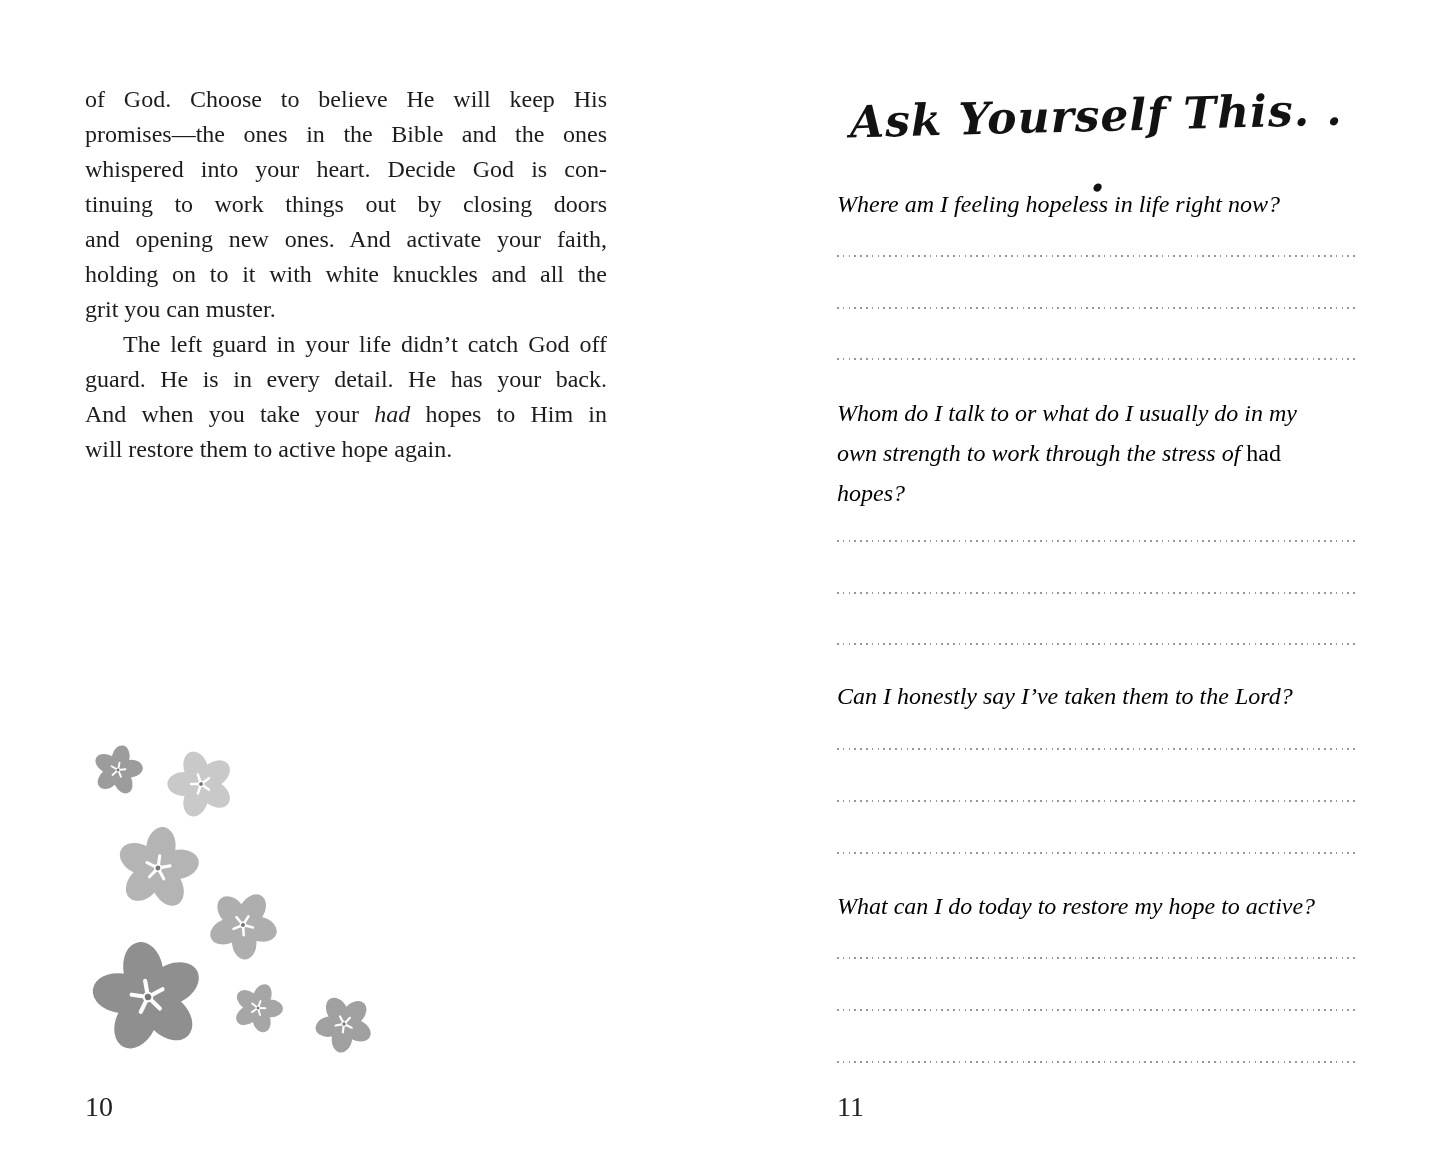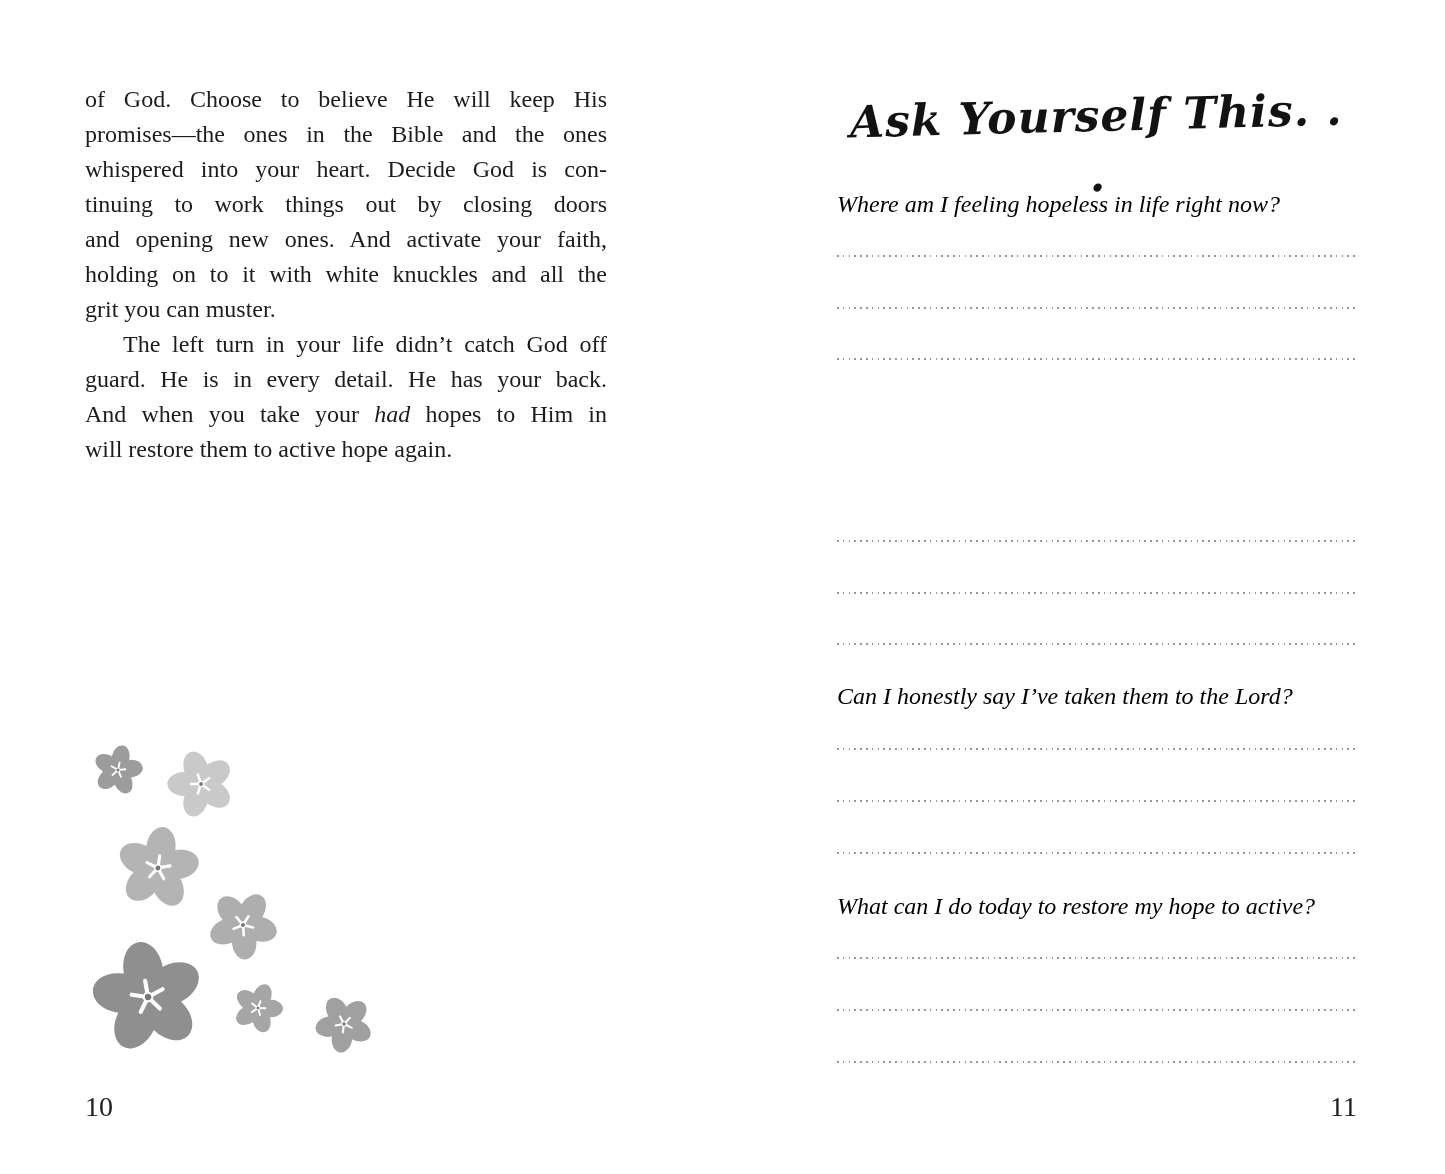--- a/index.html
+++ b/index.html
@@ -37,21 +37,21 @@
 
   
   .page-number {
     position: absolute;
     top: 1093px;
     font-size: 28px;
     line-height: 28px;
     color: #222222;
   }
   .page-number.pn-left  { left: 85px; }
-  .page-number.pn-right { left: 115px; width: 520px; text-align: right; }
+  .page-number.pn-right { left: 115px; width: 520px; }
 
   
   .heading {
     position: absolute;
     left: 115px;
     top: 86px;
     width: 520px;
     margin: 0;
     text-align: center;
     font-family: "DejaVu Serif", serif;
@@ -108,21 +108,21 @@
 
   <section class="page left">
     <div class="body-text">
         <div class="bline"><span>of God. Choose to believe He will keep His</span></div>
         <div class="bline"><span>promises—the ones in the Bible and the ones</span></div>
         <div class="bline"><span>whispered into your heart. Decide God is con-</span></div>
         <div class="bline"><span>tinuing to work things out by closing doors</span></div>
         <div class="bline"><span>and opening new ones. And activate your faith,</span></div>
         <div class="bline"><span>holding on to it with white knuckles and all the</span></div>
         <div class="bline last"><span>grit you can muster.</span></div>
-        <div class="bline indent"><span>The left turn in your life didn’t catch God off</span></div>
+        <div class="bline indent"><span>The left guard in your life didn’t catch God off</span></div>
         <div class="bline"><span>guard. He is in every detail. He has your back.</span></div>
         <div class="bline"><span>And when you take your </span><span class="it">had</span><span> hopes to Him in</span></div>
         <div class="bline last"><span>will restore them to active hope again.</span></div>
       </div>
     <div class="flowers">
         <svg viewBox="-50 -50 100 100" class="flower" style="left: 92px; top: 744px; width: 52px; height: 52px; color: rgb(156, 156, 156); transform: rotate(12deg);">
           <use href="#flower-sym"></use>
         </svg>
         <svg viewBox="-50 -50 100 100" class="flower" style="left: 166px; top: 749px; width: 70px; height: 70px; color: rgb(201, 201, 201); transform: rotate(-18deg);">
           <use href="#flower-sym"></use>
@@ -148,20 +148,25 @@
 
   <section class="page right">
     <h1 class="heading">Ask Yourself This. . .</h1>
     <div class="questions">
         <div class="question" style="top: 184px;">
           <div class="qline"><span>Where am I feeling hopeless in life right now?</span></div>
         </div>
         <div class="dotline" style="top: 255px;"></div>
         <div class="dotline" style="top: 307px;"></div>
         <div class="dotline" style="top: 358px;"></div>
+        <div class="question" style="top: 393px;">
+          <div class="qline"><span>Whom do I talk to or what do I usually do in my</span></div>
+          <div class="qline"><span>own strength to work through the stress of </span><span class="rm">had</span></div>
+          <div class="qline"><span>hopes?</span></div>
+        </div>
         <div class="dotline" style="top: 540px;"></div>
         <div class="dotline" style="top: 592px;"></div>
         <div class="dotline" style="top: 643px;"></div>
         <div class="question" style="top: 676px;">
           <div class="qline"><span>Can I honestly say I’ve taken them to the Lord?</span></div>
         </div>
         <div class="dotline" style="top: 748px;"></div>
         <div class="dotline" style="top: 800px;"></div>
         <div class="dotline" style="top: 852px;"></div>
         <div class="question" style="top: 886px;">

